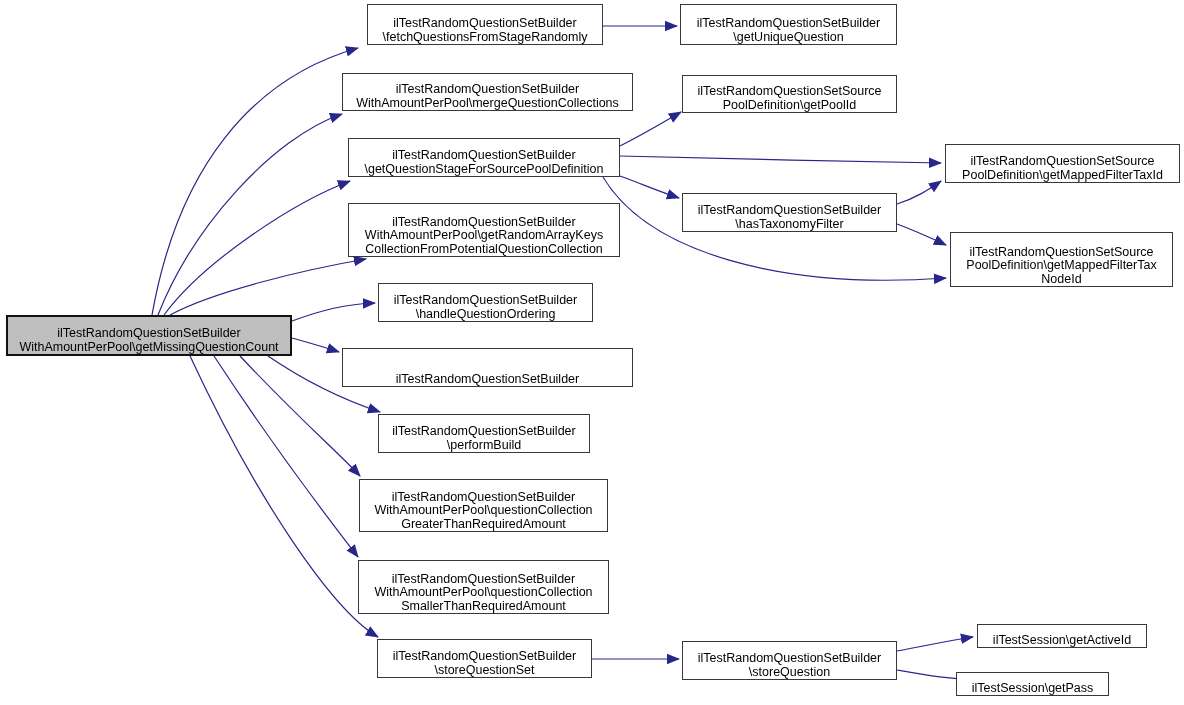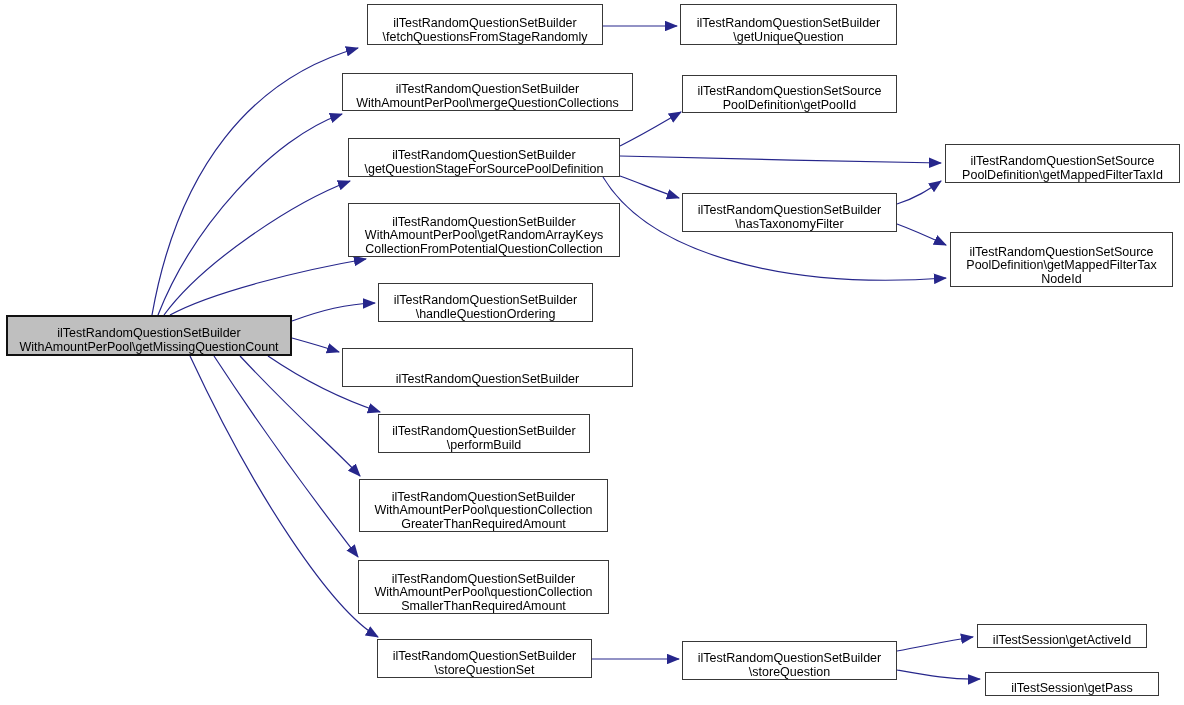--- a/index.html
+++ b/index.html
@@ -152,17 +152,17 @@
   <div class="node" style="left:950px;top:232px;width:223px;height:55px">
     <span>ilTestRandomQuestionSetSource</span>
     <span>PoolDefinition\getMappedFilterTax</span>
     <span>NodeId</span>
   </div>
 
   <div class="node" style="left:977px;top:624px;width:170px;height:24px">
     <span>ilTestSession\getActiveId</span>
   </div>
 
-  <div class="node" style="left:985px;top:672px;width:174px;height:24px">
+  <div class="node" style="left:956px;top:672px;width:153px;height:24px">
     <span>ilTestSession\getPass</span>
   </div>
 
 </div>
 
 </body></html>

